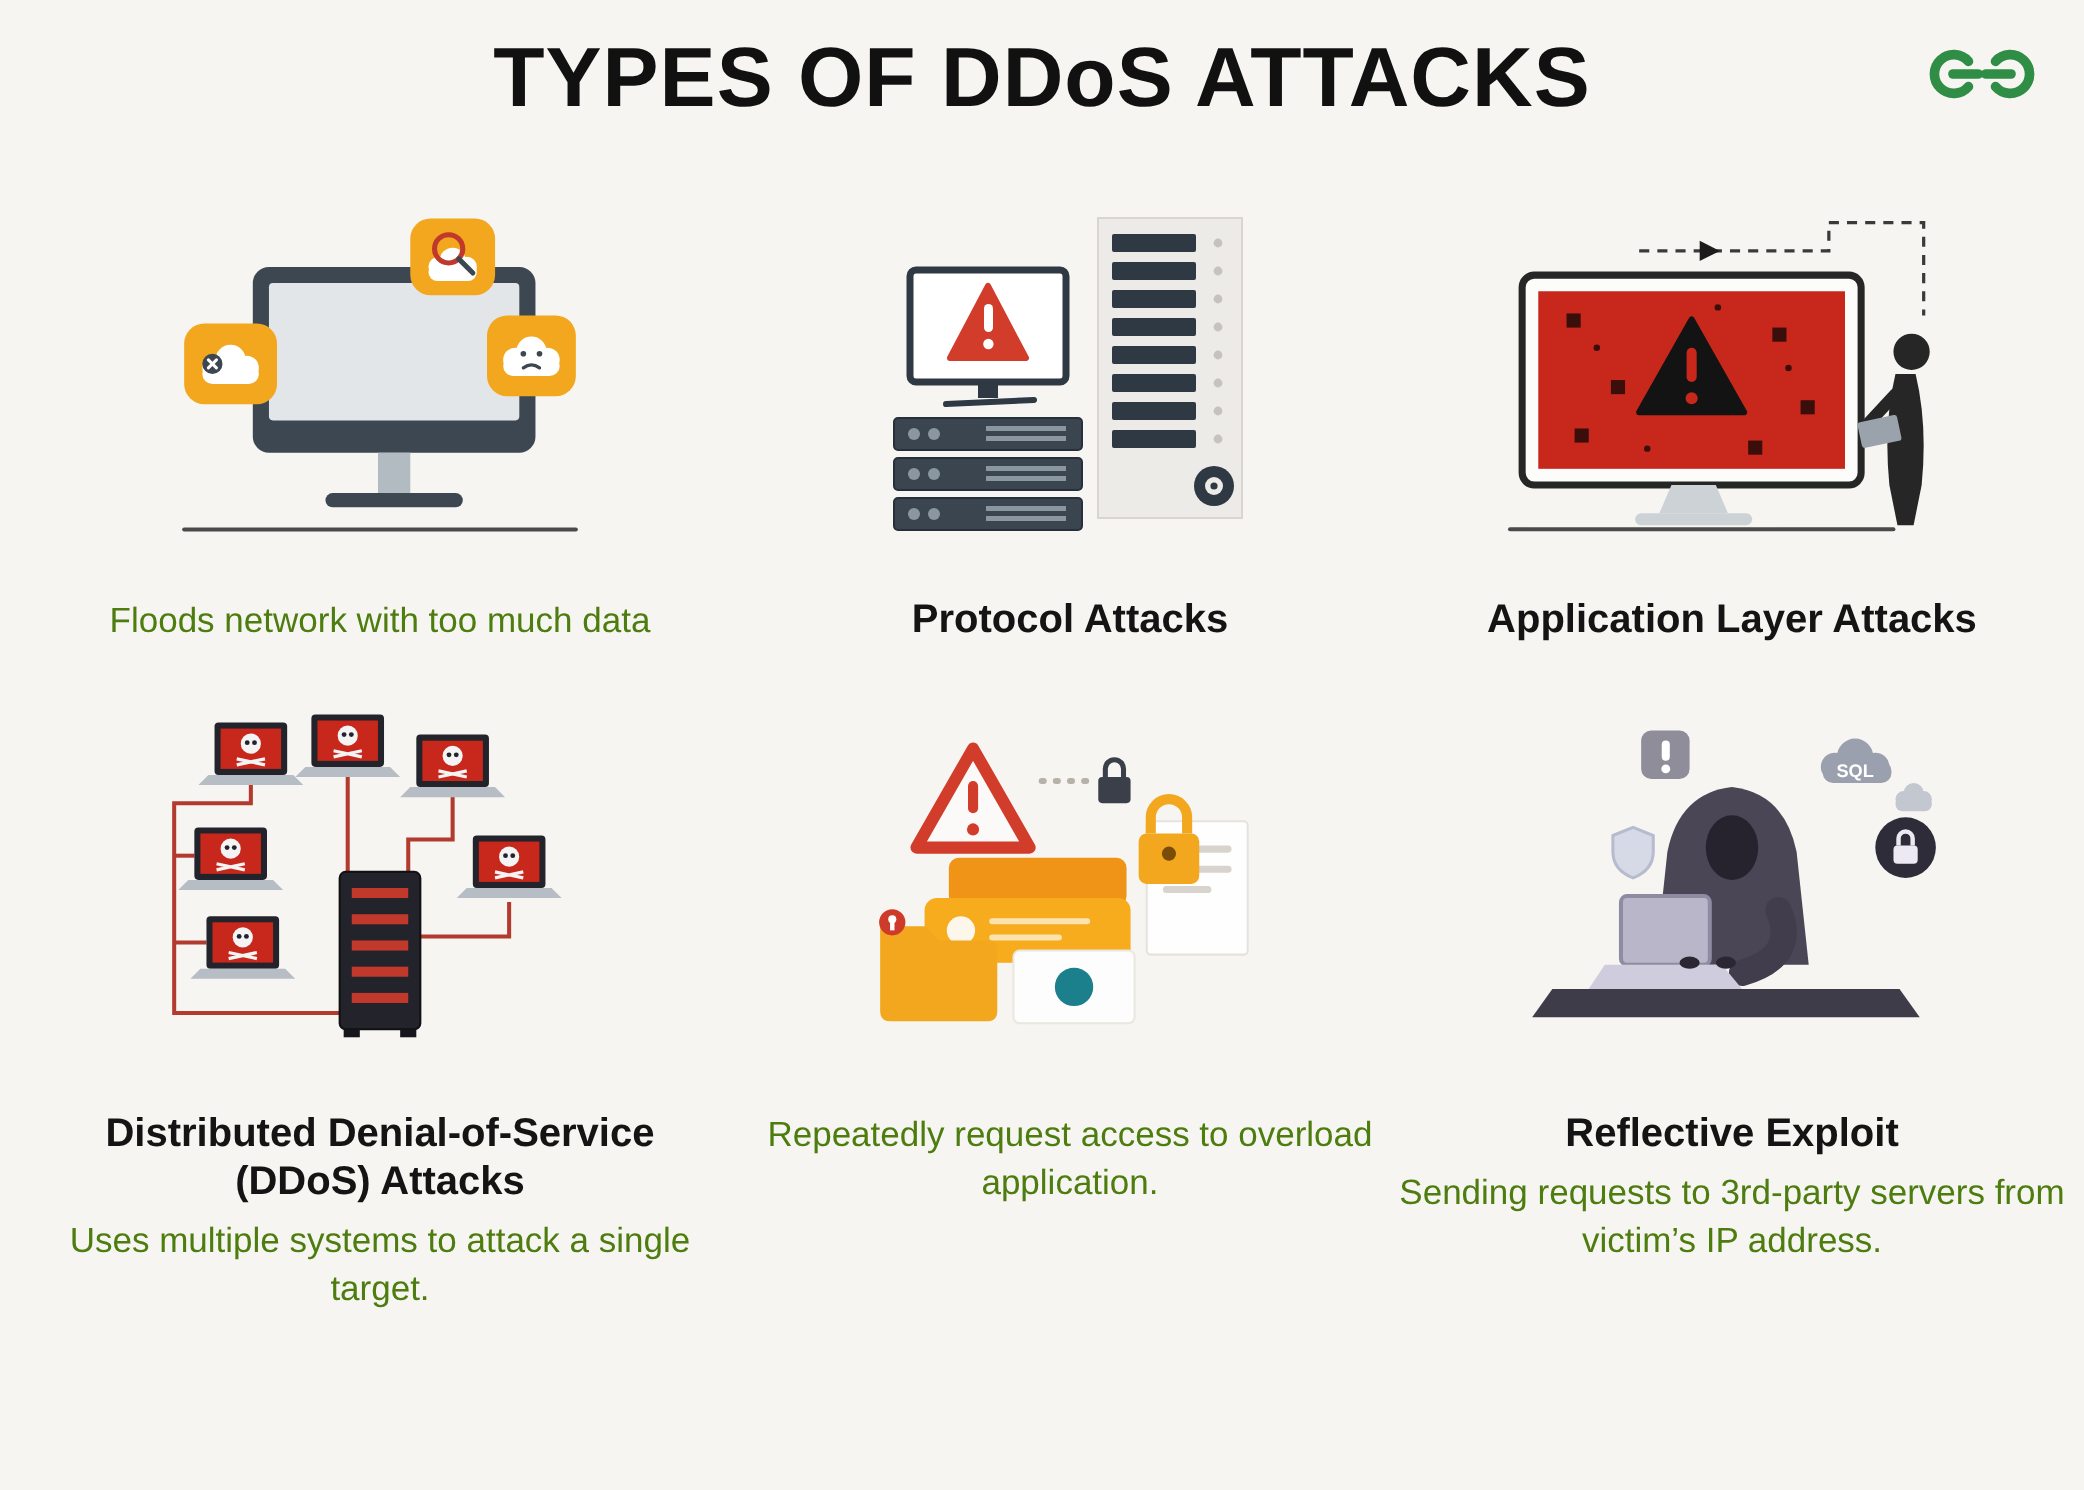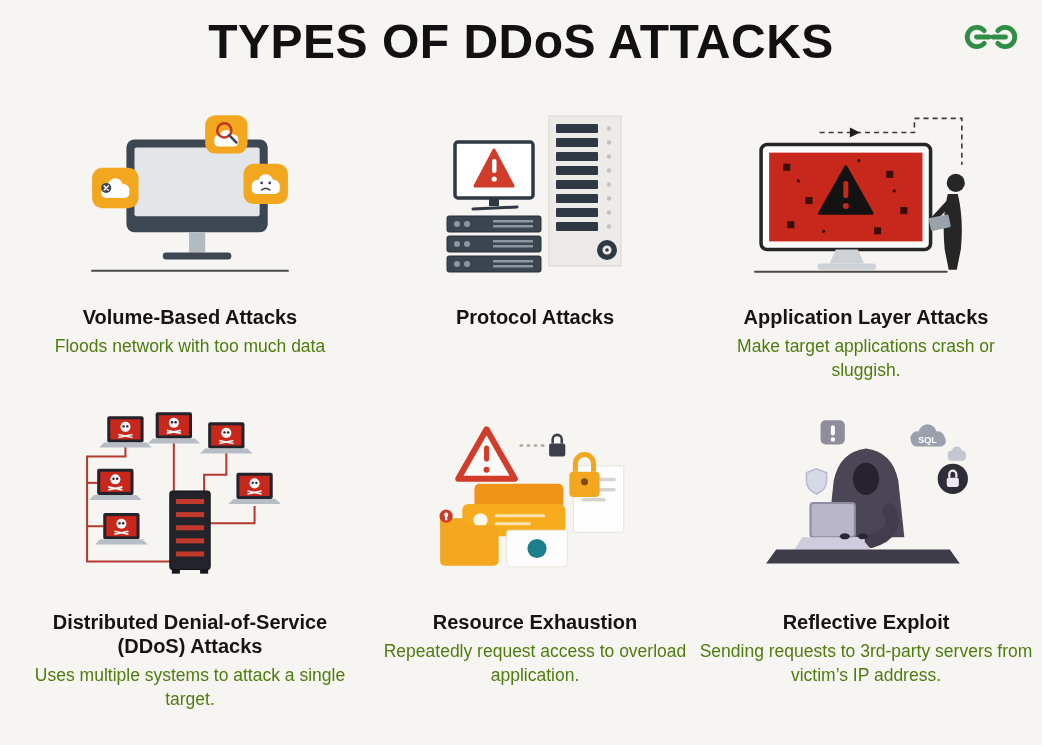--- a/index.html
+++ b/index.html
@@ -1,19 +1,19 @@
 <!DOCTYPE html>
 <html><head>
 <meta charset="utf-8">
 <style>
   * { margin:0; padding:0; box-sizing:border-box; }
   body { background:#f7f5f1; font-family:"Liberation Sans", sans-serif; }
   .page { position:relative; width:1042px; height:745px; background:#f7f5f1; overflow:hidden; margin:0 auto; }
   .header { position:relative; padding-top:16px; text-align:center; }
-  .title { font-size:48px; font-weight:800; letter-spacing:.5px; color:#111; line-height:1.1; }
+  .title { font-size:42px; font-weight:800; letter-spacing:.5px; color:#111; line-height:1.1; }
   .logo { position:absolute; top:22px; right:22px; width:58px; height:30px; }
   .grid { display:grid; grid-template-columns:380px 310px 352px; grid-row-gap:18px; margin-top:26px; }
   .card { display:flex; flex-direction:column; align-items:center; text-align:center; }
   .illu { height:200px; display:flex; align-items:center; justify-content:flex-start; margin-bottom:10px; }
   .card h3 { font-size:20px; font-weight:800; color:#141414; margin-bottom:5px; line-height:1.2; max-width:330px; }
   .card p { font-size:17.5px; color:#4d7c0f; line-height:1.38; max-width:315px; }
   .card.wide p { max-width:335px; }
 </style>
 </head>
 <body>
@@ -69,21 +69,20 @@
             <circle cx="172" cy="74" r="6" fill="#fff"></circle>
               <circle cx="180" cy="70" r="7.5" fill="#fff"></circle>
               <circle cx="188" cy="74" r="6" fill="#fff"></circle>
             <rect x="166" y="72" width="28" height="10" rx="5" fill="#fff"></rect>
             <circle cx="176" cy="71" r="1.4" fill="#3d4752"></circle>
               <circle cx="184" cy="71" r="1.4" fill="#3d4752"></circle>
             <path d="M176 78 q4 -3 8 0" stroke="#3d4752" stroke-width="1.6" fill="none" stroke-linecap="round"></path>
           </g>
         </svg>
       </div>
-      <h3>Volume-Based Attacks</h3>
       <p>Floods network with too much data</p>
     </div>
 
     <div class="card">
       <div class="illu">
         <svg viewBox="0 0 200 170" width="200" height="170">
           <g>
             <rect x="114" y="6" width="72" height="150" fill="#edebe8" stroke="#d9d6d2"></rect>
             <rect x="121" y="14" width="42" height="9" rx="1" fill="#2e3943"></rect>
               <circle cx="174" cy="18.5" r="2.2" fill="#c6c2bd"></circle>
@@ -162,21 +161,20 @@
           <line x1="2" y1="162" x2="192" y2="162" stroke="#4a4a4a" stroke-width="2" stroke-linecap="round"></line>
           <g>
             <circle cx="201" cy="74" r="9" fill="#262626"></circle>
             <path d="M193 85 q-6 25 -3 55 l4 20 h8 l4 -20 q3 -30 -3 -55 Z" fill="#262626"></path>
             <path d="M193 95 l-13 14" stroke="#262626" stroke-width="6" stroke-linecap="round"></path>
             <rect x="175" y="107" width="20" height="13" rx="1.5" fill="#9aa3ab" transform="rotate(-12 185 113)"></rect>
           </g>
         </svg>
       </div>
       <h3>Application Layer Attacks</h3>
-      <p>Make target applications crash or sluggish.</p>
     </div>
 
     <div class="card wide">
       <div class="illu">
         <svg viewBox="0 0 225 175" width="227" height="177">
           <g stroke="#b23a2e" stroke-width="2" fill="none">
             <path d="M48 33 V44 H10 V135 V148 H92"></path>
             <path d="M10 70 H20"></path>
             <path d="M10 113 H26"></path>
             <path d="M96 29 V78"></path>
@@ -290,21 +288,20 @@
             <circle cx="14" cy="96" r="6.5" fill="#cf3b2a"></circle>
             <circle cx="14" cy="94.5" r="2" fill="#fff"></circle>
             <rect x="12.9" y="95.5" width="2.2" height="4.5" fill="#fff"></rect>
           </g>
           <g>
             <rect x="74" y="110" width="60" height="36" rx="3" fill="#fdfdfd" stroke="#eae6e0"></rect>
             <circle cx="104" cy="128" r="9.5" fill="#1b7f8c"></circle>
           </g>
         </svg>
       </div>
-      <h3>Resource Exhaustion</h3>
       <p>Repeatedly request access to overload application.</p>
     </div>
 
     <div class="card wide">
       <div class="illu">
         <svg viewBox="0 0 215 170" width="217" height="172">
           <g>
             <rect x="62" y="6" width="24" height="24" rx="5" fill="#8f8d99"></rect>
             <rect x="72.2" y="11" width="4" height="10" rx="2" fill="#fff"></rect>
             <circle cx="74.2" cy="25" r="2.2" fill="#fff"></circle>

